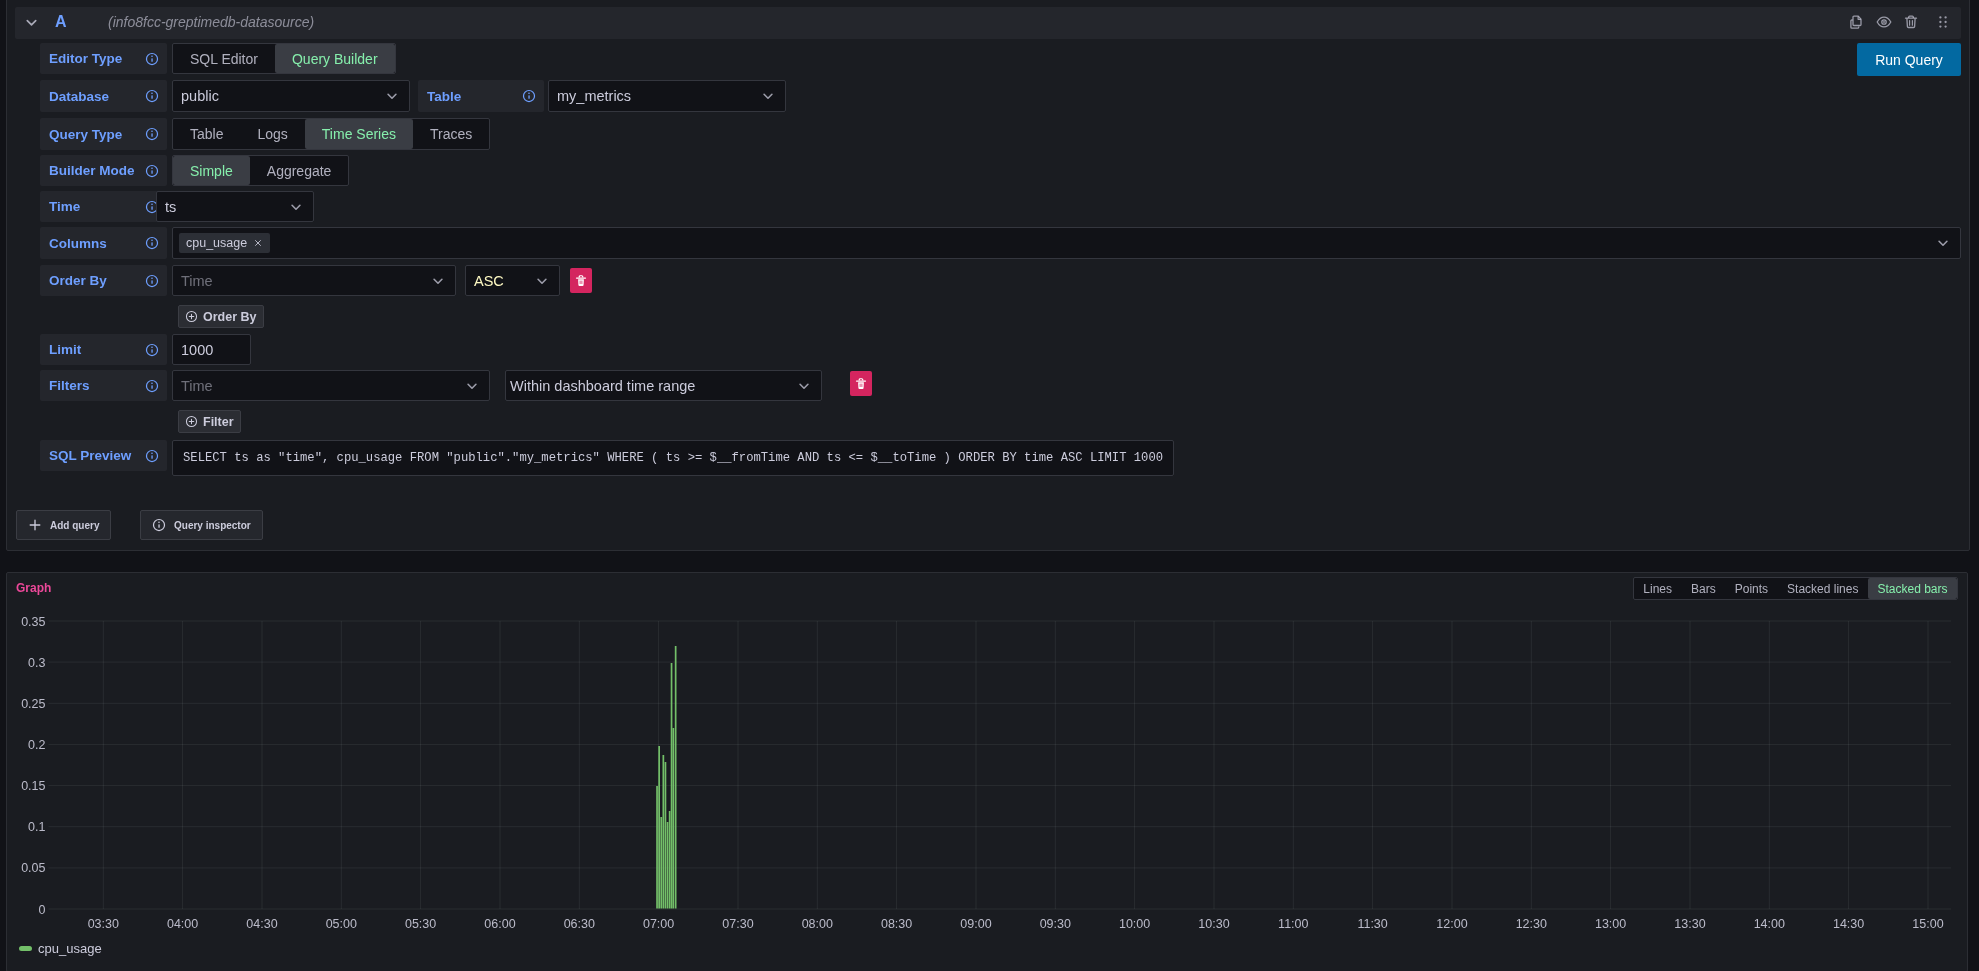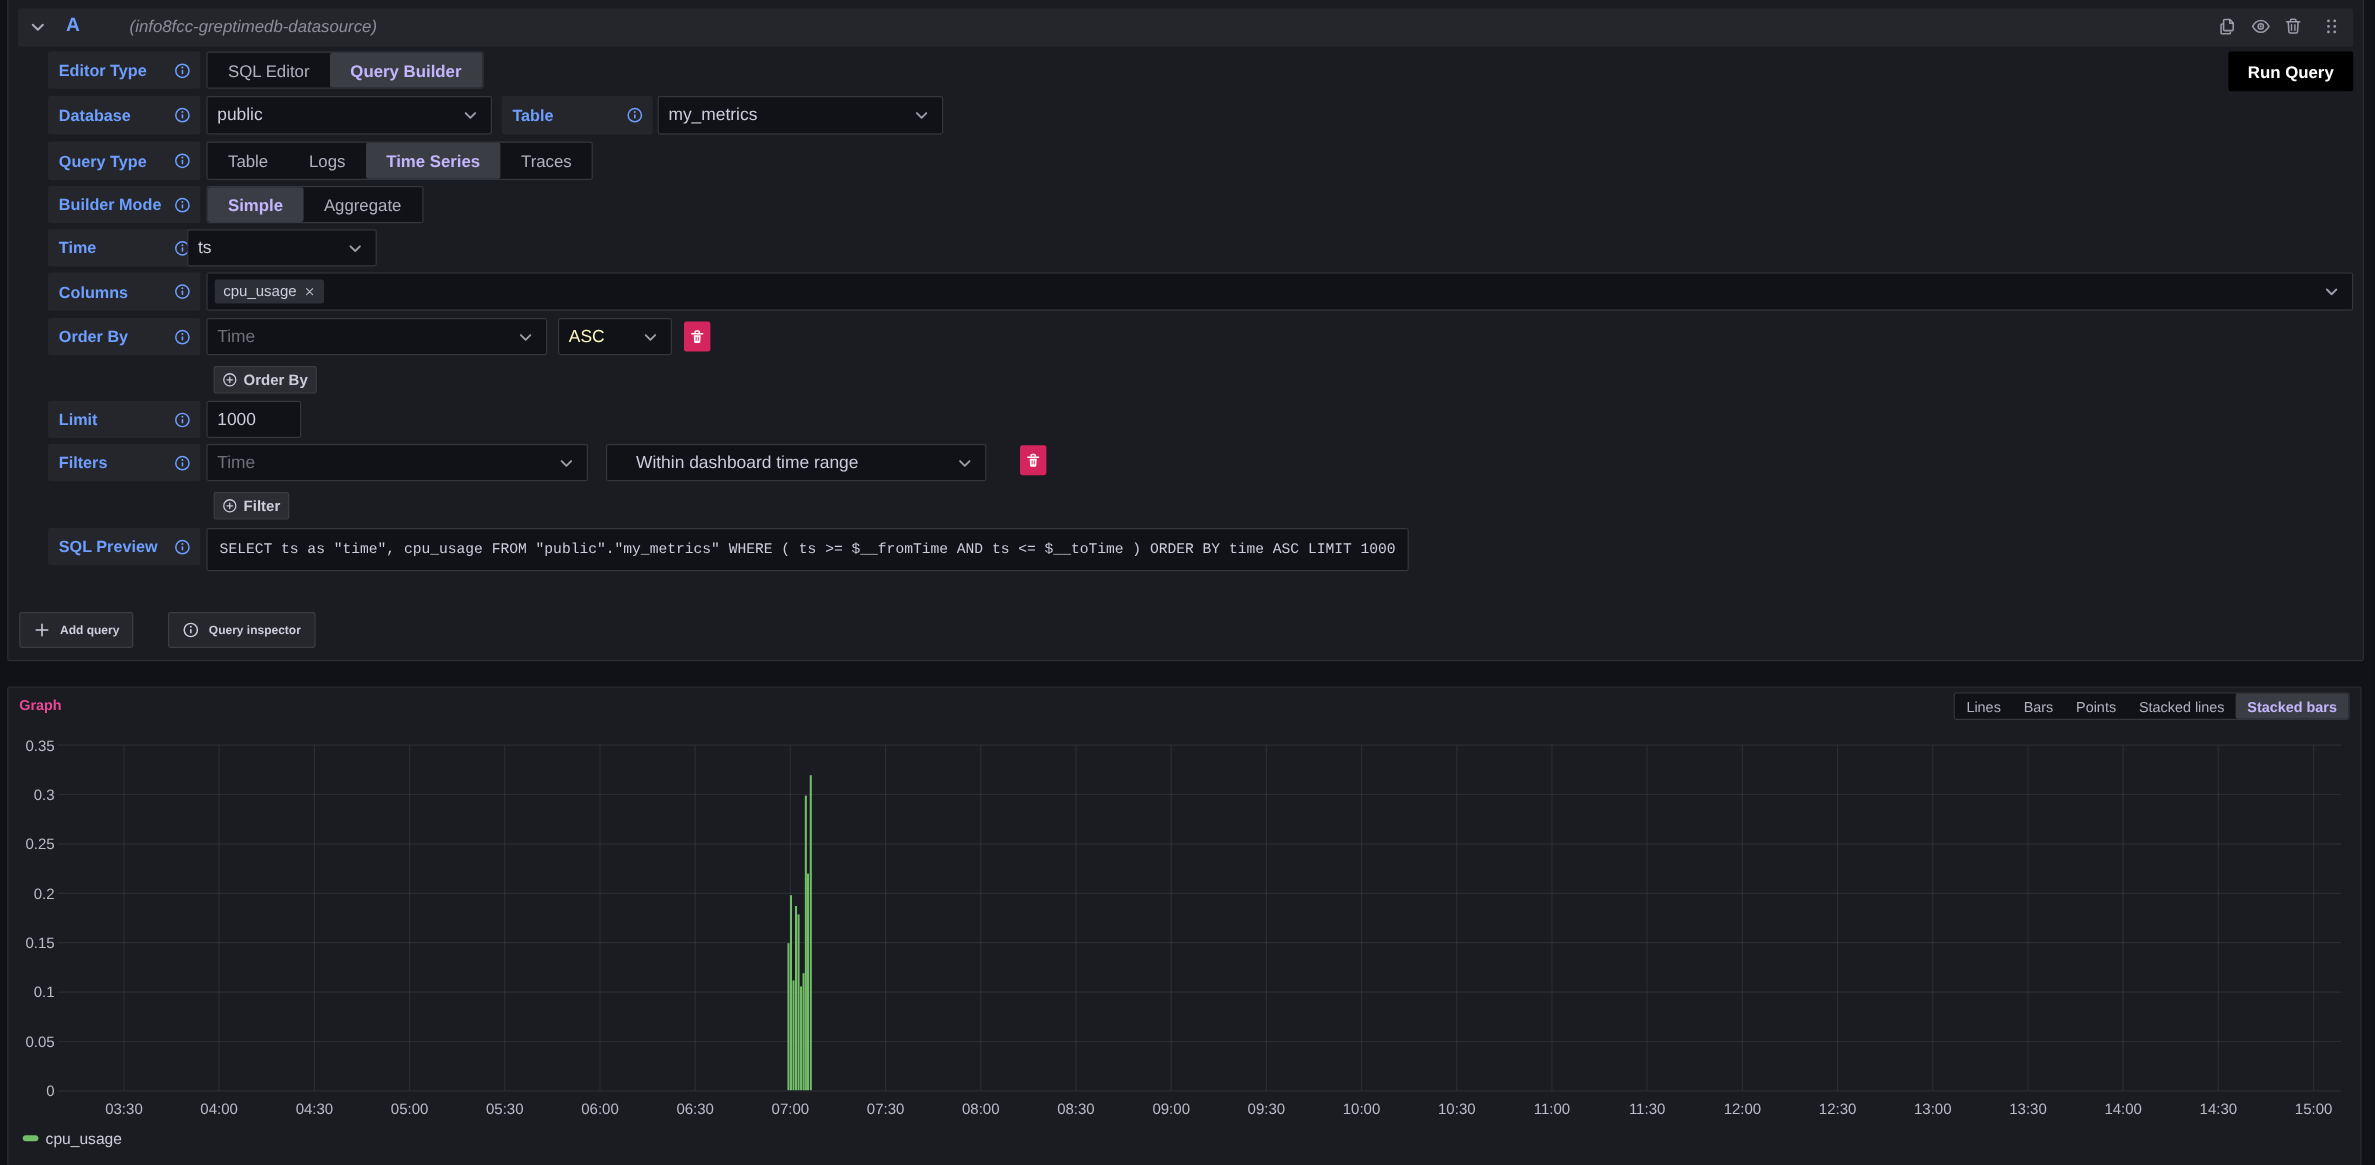--- a/index.html
+++ b/index.html
@@ -2,21 +2,21 @@
 <html><head><meta charset="utf-8"><style>
 
 *{margin:0;padding:0;box-sizing:border-box}
 html,body{width:1979px;height:971px;background:#111217;font-family:"Liberation Sans",sans-serif;overflow:hidden}
 .a{position:absolute}
 .lbl{left:40px;width:127px;background:#24262c;border-radius:2px;color:#6e9fff;font-size:13.5px;font-weight:700;display:flex;align-items:center;justify-content:space-between;padding:0 8px 0 9px}
 .sel{background:#111217;border:1px solid #34363e;border-radius:2px;display:flex;align-items:center;padding:0 8px;font-size:14.5px;color:#ccccdc}
 .sel .cv{position:absolute;right:10px;top:50%;margin-top:-7px}
 .rg{background:#111217;border:1px solid #34363e;border-radius:2px;display:flex;align-items:stretch}
 .rg span{display:flex;align-items:center;padding:0 17px;font-size:14px;color:rgba(204,204,220,0.85);white-space:nowrap}
-.rg span.on{background:#3a3d44;border-radius:2px;color:#c4b5fd;font-weight:700}
+.rg span.on{background:#3a3d44;border-radius:2px;color:#86efac;font-weight:400}
 .sbtn{background:#2b2d33;border:1px solid #3b3d44;border-radius:2px;color:#ccccdc;font-size:12.5px;font-weight:700;display:inline-flex;align-items:center;gap:5px;padding:0 6px;height:23px}
 .tbtn{width:22px;background:#d4255f;border-radius:2px;display:flex;align-items:center;justify-content:center}
 .bbtn{background:#25272d;border:1px solid #3b3d44;border-radius:2px;color:#ccccdc;font-size:10px;font-weight:700;display:inline-flex;align-items:center;gap:8px;padding:0 11px;height:30px}
 
 </style></head><body>
 <div class="a" style="left:6px;top:-4px;width:1964px;height:555px;background:#1a1c21;border:1px solid #2c2e34;border-radius:2px"></div>
 <div class="a" style="left:15px;top:7px;width:1946px;height:32px;background:#24262c;border-radius:2px"></div>
 <div class="a" style="left:24px;top:15px">
     <svg width="15" height="15" viewBox="0 0 16 16" style="display:block">
       <path d="M3.5 6 L8 10.5 L12.5 6" fill="none" stroke="rgba(204,204,220,0.8)" stroke-width="1.8" stroke-linecap="round" stroke-linejoin="round"></path>
@@ -61,21 +61,21 @@
     <svg width="14" height="14" viewBox="0 0 16 16" style="display:block">
       <circle cx="8" cy="8" r="6.3" fill="none" stroke="#6e9fff" stroke-width="1.4"></circle>
       <rect x="7.3" y="7" width="1.5" height="4.2" rx="0.7" fill="#6e9fff"></rect>
       <circle cx="8" cy="4.9" r="0.95" fill="#6e9fff"></circle>
     </svg>
   </div>
 <div class="a rg" style="left:172px;top:43px;height:31px">
     <span class="">SQL Editor</span>
     <span class="on">Query Builder</span>
   </div>
-<div class="a" style="left:1857px;top:43px;width:104px;height:33px;background:#000000;border-radius:2px;display:flex;align-items:center;justify-content:center;color:#fff;font-size:14px;font-weight:700">Run Query</div>
+<div class="a" style="left:1857px;top:43px;width:104px;height:33px;background:#0369a1;border-radius:2px;display:flex;align-items:center;justify-content:center;color:#fff;font-size:14px;font-weight:400">Run Query</div>
 <div class="a lbl" style="top:80px;height:32px">
     <span>Database</span>
     <svg width="14" height="14" viewBox="0 0 16 16" style="display:block">
       <circle cx="8" cy="8" r="6.3" fill="none" stroke="#6e9fff" stroke-width="1.4"></circle>
       <rect x="7.3" y="7" width="1.5" height="4.2" rx="0.7" fill="#6e9fff"></rect>
       <circle cx="8" cy="4.9" r="0.95" fill="#6e9fff"></circle>
     </svg>
   </div>
 <div class="a sel" style="left:172px;top:80px;width:238px;height:32px;color:#ccccdc;padding-left:8px">public<span class="cv">
       <svg width="14" height="14" viewBox="0 0 16 16" style="display:block">
@@ -197,21 +197,21 @@
       <circle cx="8" cy="8" r="6.3" fill="none" stroke="#6e9fff" stroke-width="1.4"></circle>
       <rect x="7.3" y="7" width="1.5" height="4.2" rx="0.7" fill="#6e9fff"></rect>
       <circle cx="8" cy="4.9" r="0.95" fill="#6e9fff"></circle>
     </svg>
   </div>
 <div class="a sel" style="left:172px;top:370px;width:318px;height:31px;color:rgba(204,204,220,0.5);padding-left:8px">Time<span class="cv">
       <svg width="14" height="14" viewBox="0 0 16 16" style="display:block">
         <path d="M3.5 6 L8 10.5 L12.5 6" fill="none" stroke="rgba(204,204,220,0.75)" stroke-width="1.8" stroke-linecap="round" stroke-linejoin="round"></path>
       </svg>
     </span></div>
-<div class="a sel" style="left:505px;top:370px;width:317px;height:31px;color:#ccccdc;padding-left:24px">Within dashboard time range<span class="cv">
+<div class="a sel" style="left:505px;top:370px;width:317px;height:31px;color:#ccccdc;padding-left:4px">Within dashboard time range<span class="cv">
       <svg width="14" height="14" viewBox="0 0 16 16" style="display:block">
         <path d="M3.5 6 L8 10.5 L12.5 6" fill="none" stroke="rgba(204,204,220,0.75)" stroke-width="1.8" stroke-linecap="round" stroke-linejoin="round"></path>
       </svg>
     </span></div>
 <div class="a tbtn" style="left:850px;top:371px;height:25px">
     <svg width="14" height="14" viewBox="0 0 16 16" style="display:block">
       <path d="M6 4.1 V3.1 a1.1 1.1 0 0 1 1.1-1.1 h1.8 a1.1 1.1 0 0 1 1.1 1.1 v1" fill="none" stroke="#fff" stroke-width="1.4"></path>
       <path d="M2.9 4.7 h10.2" stroke="#fff" stroke-width="1.5" stroke-linecap="round"></path>
       <path d="M4.7 6.1 h6.6 l-0.35 6.5 a1.1 1.1 0 0 1 -1.1 1 H6.15 a1.1 1.1 0 0 1 -1.1-1 z" fill="#fff"></path>
       <path d="M7 7.6 v3.8 M9 7.6 v3.8" stroke="#d4255f" stroke-width="0.9"></path>

